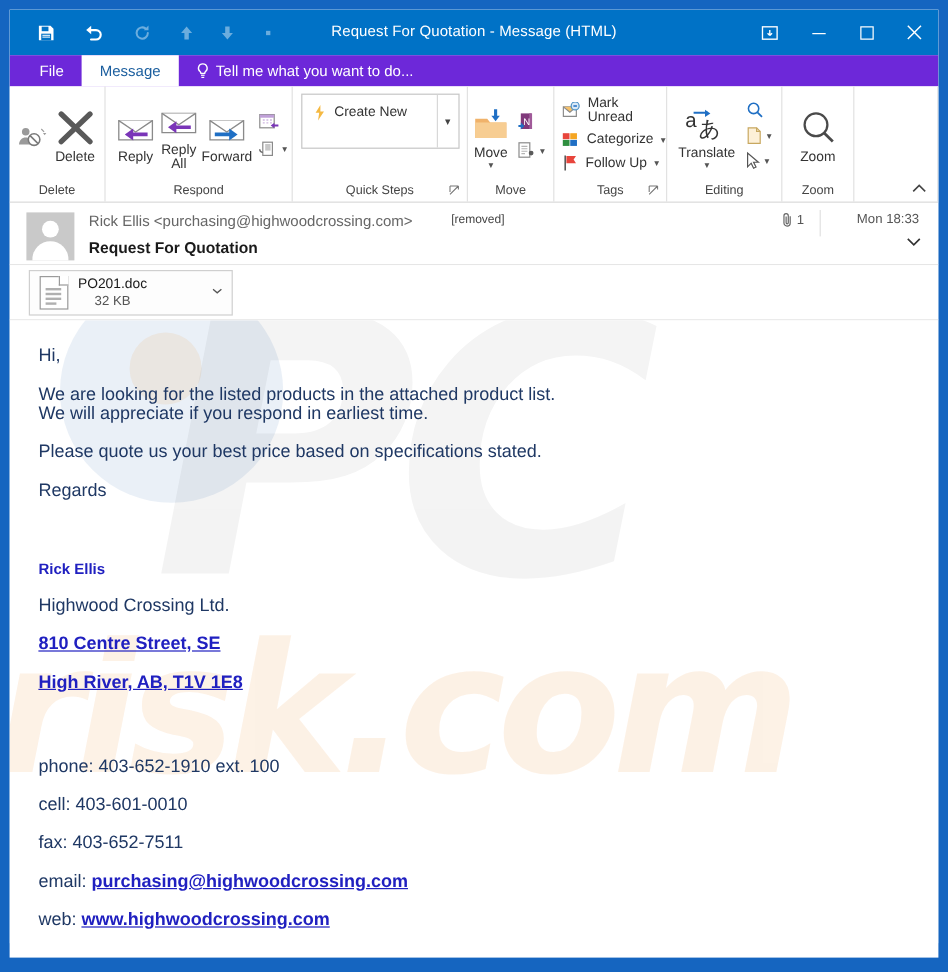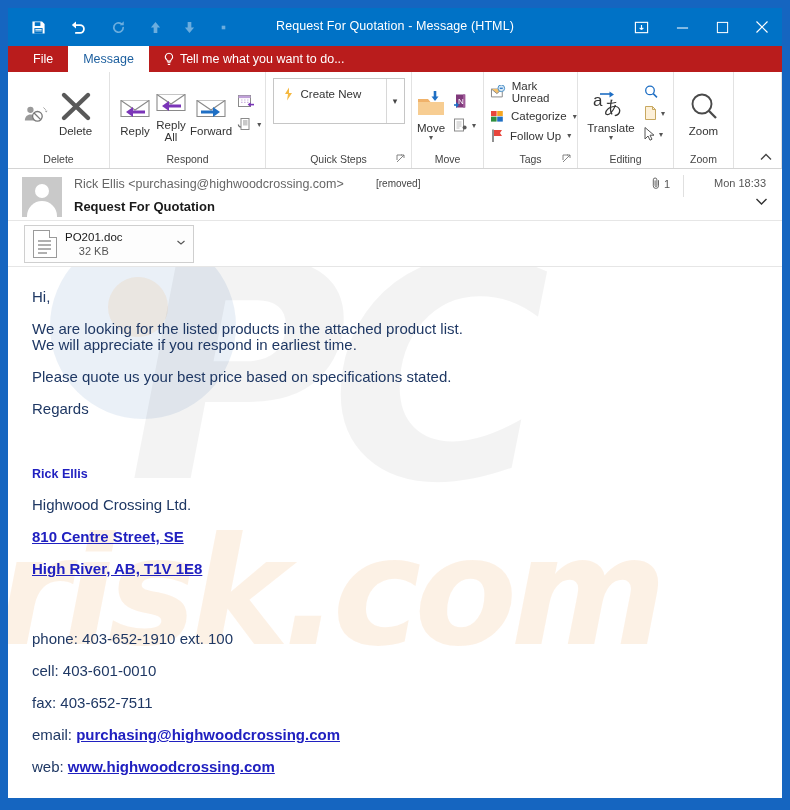--- a/index.html
+++ b/index.html
@@ -78,21 +78,21 @@
     width: 40px; height: 38px;
     display: flex; align-items: center; justify-content: center;
     color: #fff;
   }
   .win-ctrl.ribbon-disp { width: 42px; }
 
   
   .tabstrip {
     position: relative;
     height: 26px;
-    background: #b91c1c;
+    background: #6d28d9;
     display: flex;
     align-items: flex-end;
     padding-left: 10px;
   }
   .tab {
     height: 26px;
     padding: 0 15px;
     font-size: 12.5px;
     color: #ffffff;
     display: flex;
@@ -535,21 +535,21 @@
               <rect x="4.5" y="10.2" width="3" height="1" fill="#fff"></rect>
               <rect x="4.8" y="12" width="2.4" height="1" fill="#fff"></rect>
             </svg>
       </span>
       <span>Tell me what you want to do...</span>
     </div>
   </div>
 
   <div class="ribbon">
 
-    <div class="rgroup" style="width:102px">
+    <div class="rgroup" style="width:80px">
       <div class="rgroup-body" style="justify-content:center;gap:0">
         <div class="bigbtn" style="width:34px">
           <div class="ic">
             <svg width="26" height="22" viewBox="0 0 28 22">
               <circle cx="8" cy="6.5" r="3.4" fill="#9a9a9a"></circle>
               <path d="M2 18c0-4 2.7-6.4 6-6.4s6 2.4 6 6.4z" fill="#9a9a9a"></path>
               <circle cx="15.5" cy="13.5" r="5.2" fill="#fff" stroke="#7a7a7a" stroke-width="1.4"></circle>
               <path d="M11.9 9.9l7.2 7.2" stroke="#7a7a7a" stroke-width="1.4"></path>
               <path d="M22 4l2.5 2.5" stroke="#9a9a9a" stroke-width="1"></path>
               <path fill="#9a9a9a" d="M23.5 7.5h3l-1.5 2z"></path>

